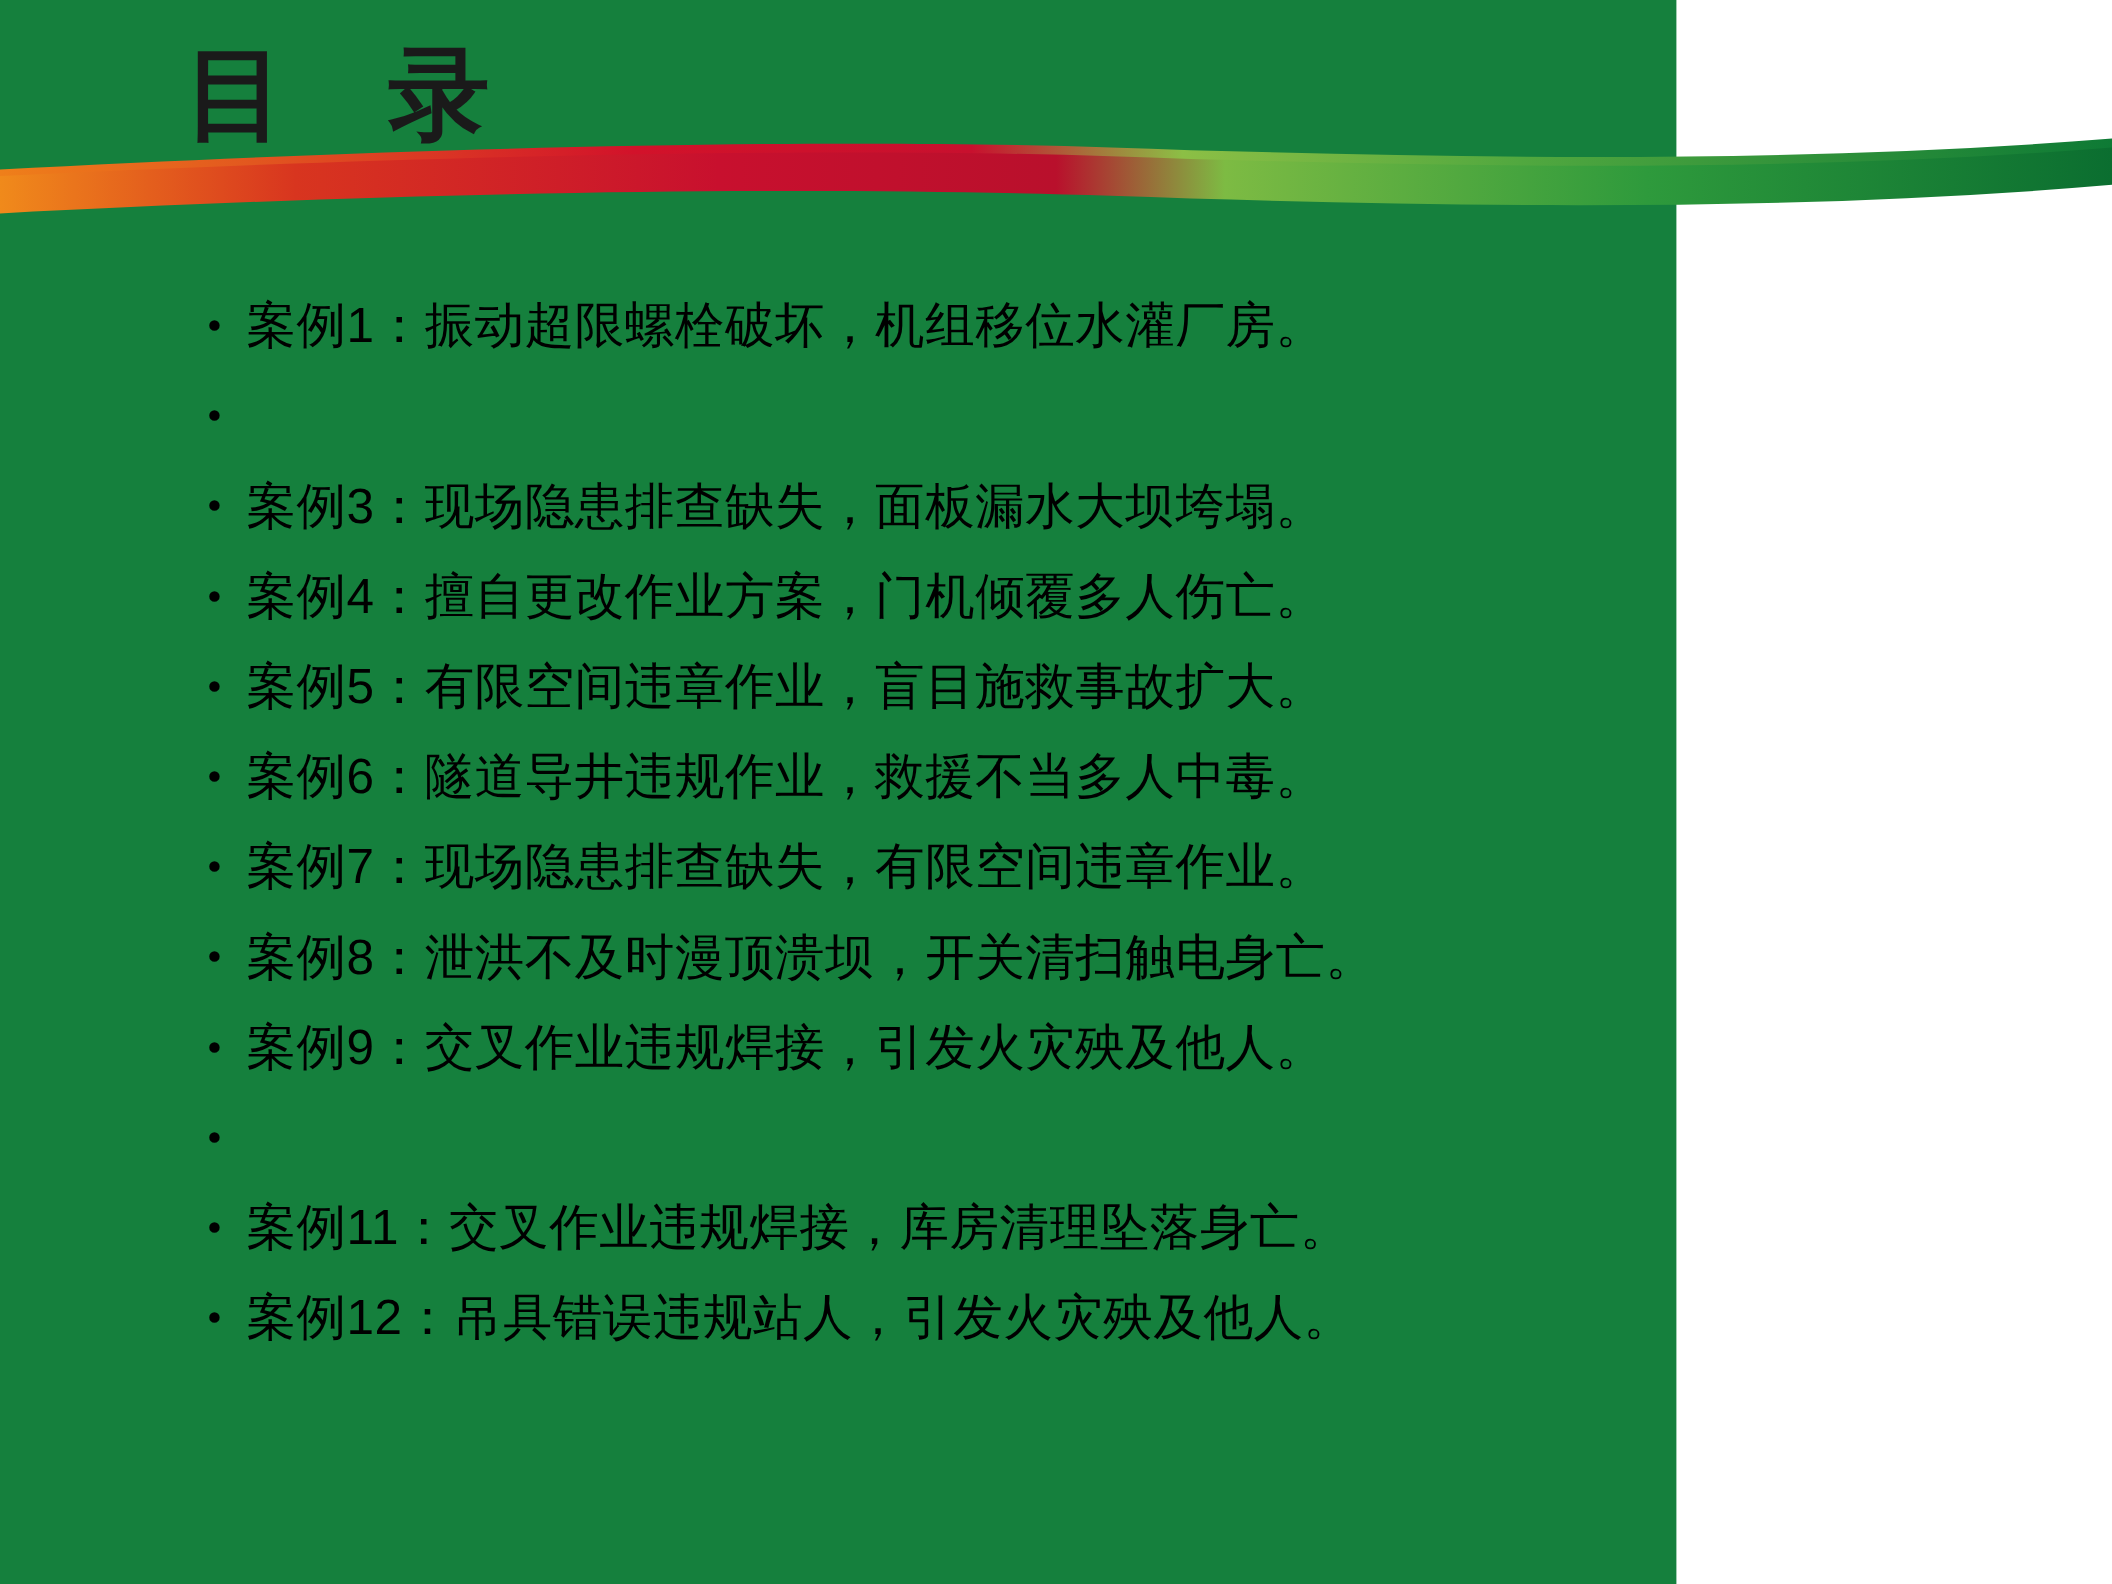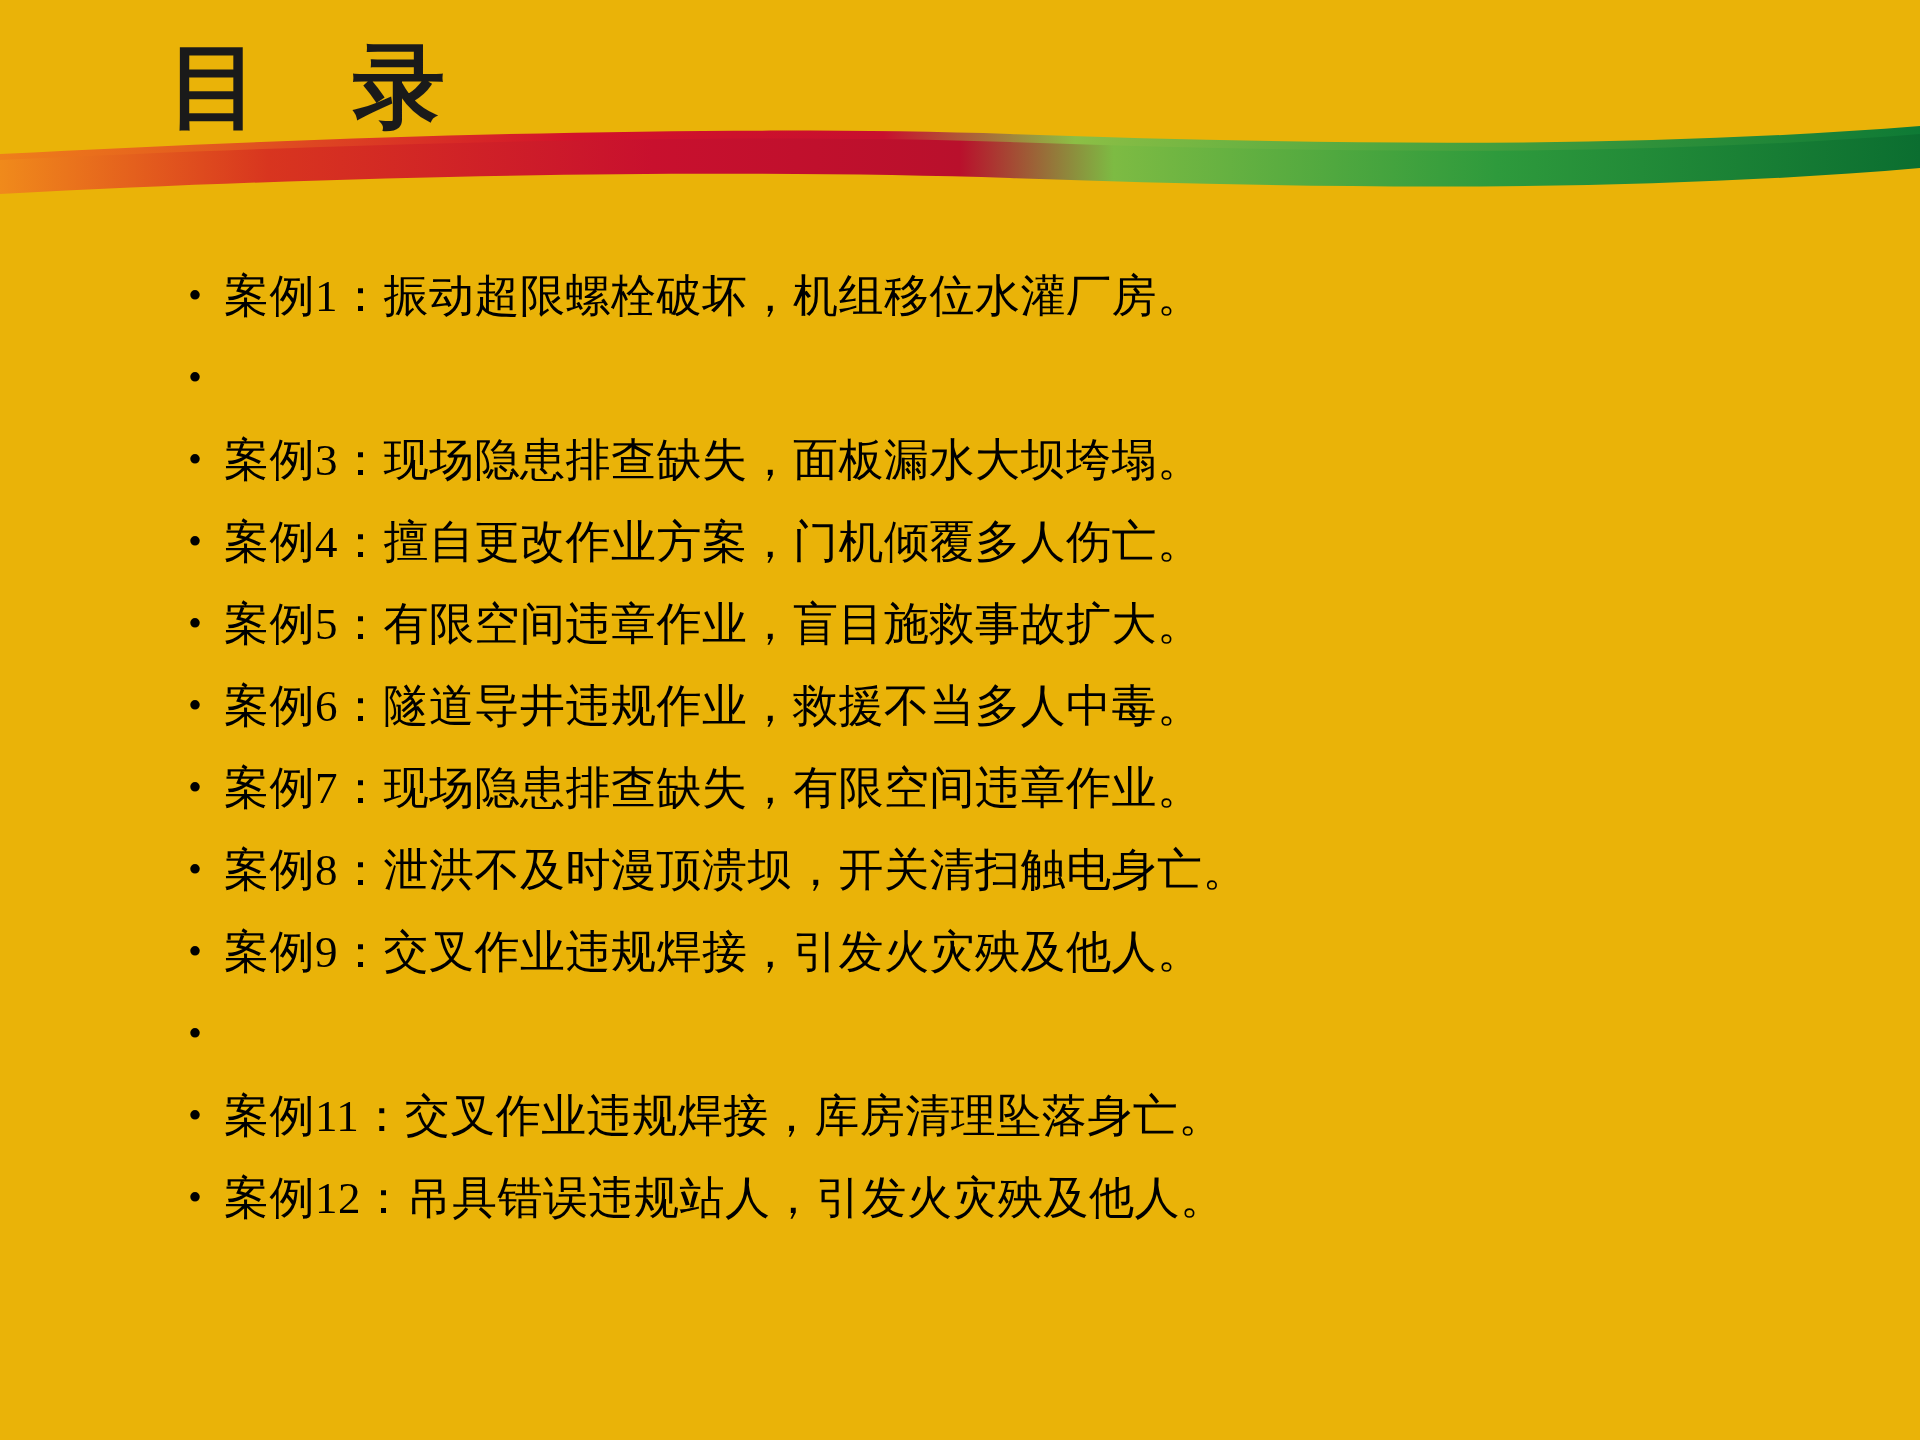--- a/index.html
+++ b/index.html
@@ -11,23 +11,23 @@
     height: 1440px;
     background: #ffffff;
     font-family: "Liberation Serif", "DejaVu Serif", serif;
     overflow: hidden;
     position: relative;
   }
 
   .slide {
     position: absolute;
     inset: 0;
-    width: 1920px;
+    width: 1524px;
     height: 1440px;
-    background: #eab308;
+    background: #15803d;
   }
 
   
   .title {
     position: absolute;
     left: 168px;
     top: 38px;
     font-family: "Liberation Sans", "DejaVu Sans", sans-serif;
     font-weight: bold;
     font-size: 92px;
@@ -67,21 +67,21 @@
     width: 44px;
     flex: 0 0 44px;
     font-size: 40px;
     line-height: 68px;
     color: #000000;
     text-align: left;
     padding-left: 8px;
     box-sizing: border-box;
   }
   .item-text {
-    font-family: Liberation Serif, serif;
+    font-family: Liberation Sans, sans-serif;
     font-size: 45px;
     line-height: 68px;
     color: #000000;
     white-space: pre;
     letter-spacing: 0.5px;
   }
 </style>
 </head>
 <body>
 

